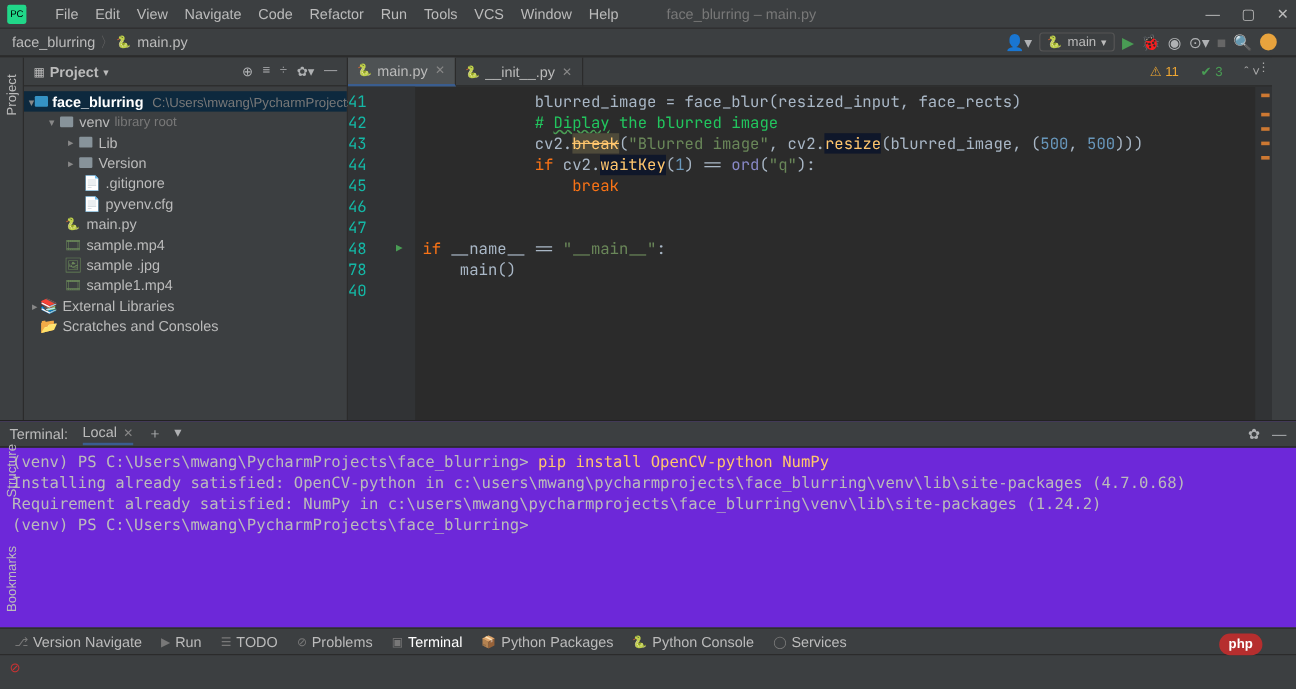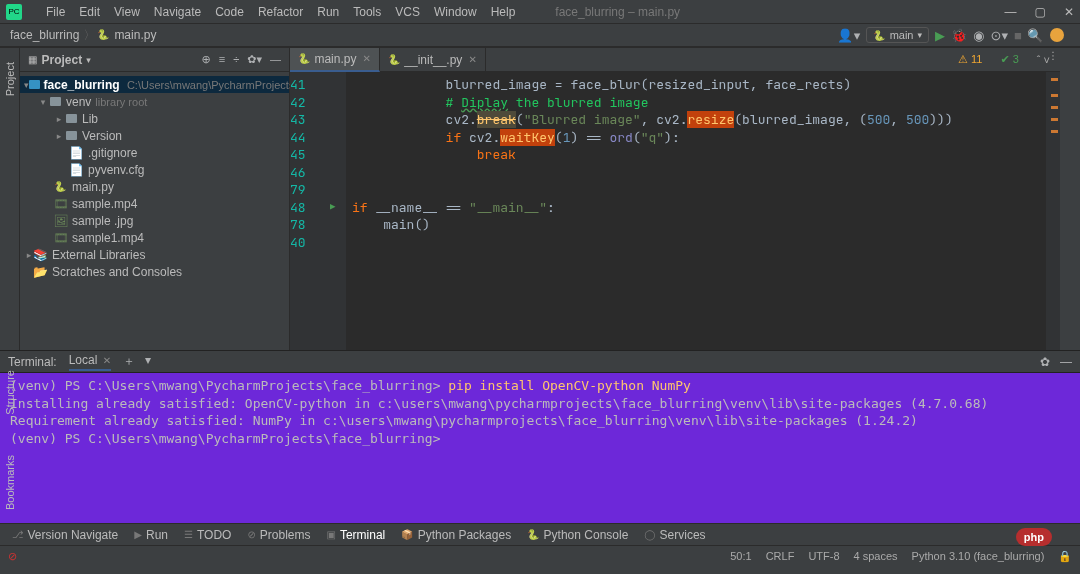--- a/index.html
+++ b/index.html
@@ -51,21 +51,21 @@
 .code-body { flex: 1; padding: 4px 6px; color: #a9b7c6; white-space: pre; }
 .markers { width: 14px; background: #313335; }
 .kw { color: #f97316; }
 .fn { color: #ffc66d; }
 .str { color: #6a8759; }
 .num { color: #6897bb; }
 .com { color: #22c55e; }
 .buil { color: #8888c6; }
 .typo { text-decoration: underline wavy #499c54; }
 .deprec { text-decoration: line-through; background: #4e4a3a; }
-.hl { background: #c2410c; }
+.hl { background: #0f172a; }
 .terminal-panel { border-top: 1px solid #222; background: #6d28d9; }
 .term-header { height: 22px; display: flex; align-items: center; padding: 0 8px; border-bottom: 1px solid #222; background: #3c3f41; }
 .term-title { color: #bbbbbb; }
 .term-tab { margin-left: 12px; color: #bbbbbb; border-bottom: 2px solid #3a5d8f; padding-bottom: 2px; }
 .term-tab-x { color: #888; margin-left: 2px; font-size: 10px; }
 .term-actions { margin-left: 12px; display: flex; gap: 10px; color: #afb1b3; }
 .term-right { margin-left: auto; display: flex; gap: 10px; color: #afb1b3; }
 .term-body { font-family: Consolas, monospace; font-size: 13px; line-height: 17.5px; color: #bbbbbb; padding: 4px 10px; white-space: pre-wrap; height: 150px; }
 .term-cmd { color: #ffc66d; }
 .bottom-tools { height: 22px; background: #3c3f41; display: flex; align-items: center; padding: 0 6px; gap: 4px; border-top: 1px solid #2b2b2b; }
@@ -240,21 +240,21 @@
       <span class="menu-colon" style="position:absolute;right:2px;top:2px">⋮</span>
     </div>
     <div class="code-view">
       <div class="gutter">
         <div>41</div>
           <div>42</div>
           <div>43</div>
           <div>44</div>
           <div>45</div>
           <div>46</div>
-          <div>79</div>
+          <div>47</div>
           <div>48</div>
           <div>78</div>
           <div>40</div>
       </div>
       <div class="gutter-mark">
         <div>&nbsp;</div>
           <div>&nbsp;</div>
           <div>&nbsp;</div>
           <div>&nbsp;</div>
           <div>&nbsp;</div>
@@ -342,23 +342,15 @@
   <span class="tool-item">
       <span class="tool-ic">◯</span>
       <span>Services</span>
     </span>
 </div>
 
 <div class="status-bar">
   <div class="status-msg">
     <span style="color:#cc3333">⊘</span>
   </div>
-  <div class="status-right">
-    <span>50:1</span>
-    <span>CRLF</span>
-    <span>UTF-8</span>
-    <span>4 spaces</span>
-    <span>Python 3.10 (face_blurring)</span>
-    <span>🔒</span>
-  </div>
 </div>
 
 <div class="php-logo">php</div>
 
 </body></html>

